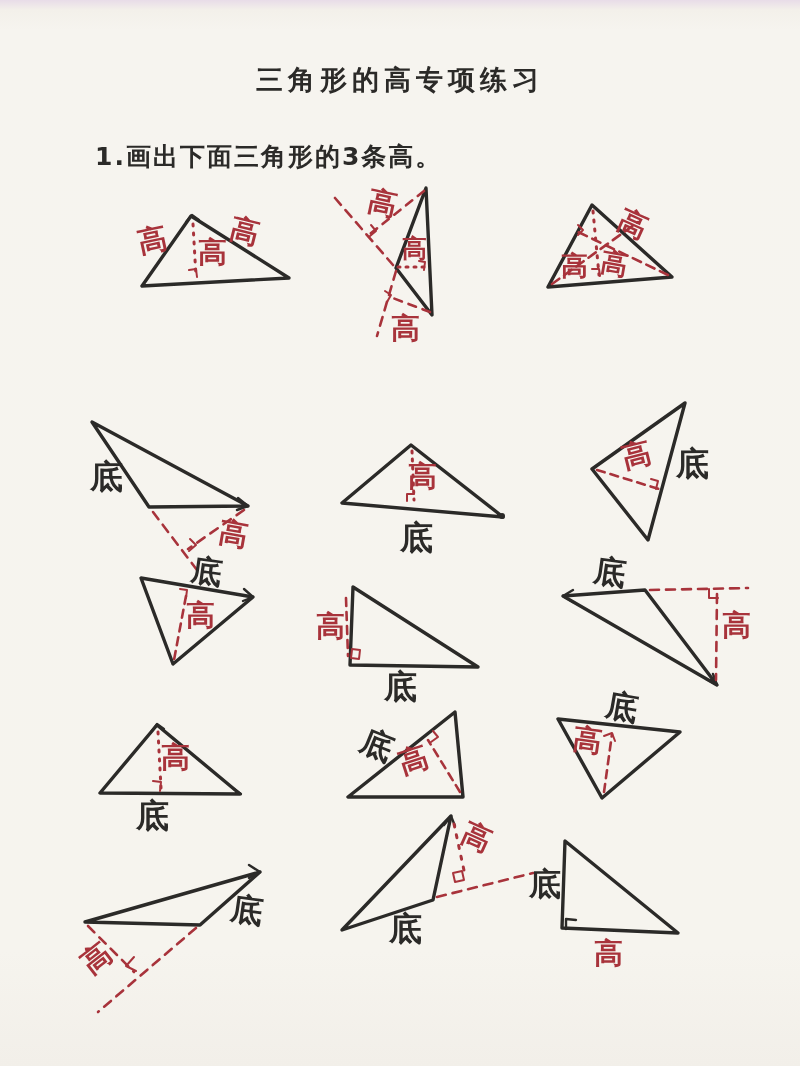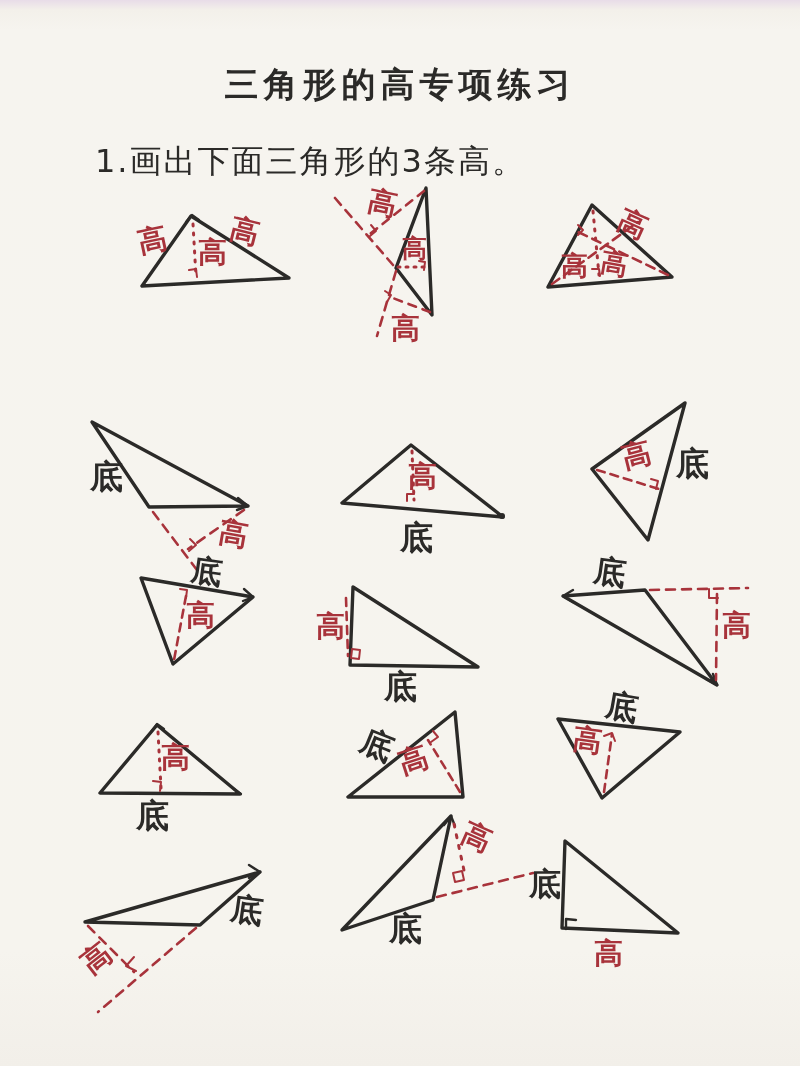--- a/index.html
+++ b/index.html
@@ -7,24 +7,24 @@
     position:relative;
     width:800px;height:1066px;
     overflow:hidden;
     font-family:"DejaVu Sans",sans-serif;
     background:
       linear-gradient(180deg,#e8dce8 0px,#f3f0ea 10px,#f6f4ef 30px,#f6f4ee 950px,#f2efe9 1066px);
     color:#2b2a28;
   }
   .title{
     position:absolute;top:62px;left:0;width:100%;
-    text-align:center;font-size:34px;letter-spacing:5px;font-weight:600;
+    text-align:center;font-size:27px;letter-spacing:5px;font-weight:600;
   }
   .heading{
-    position:absolute;font-size:32px;font-weight:400;letter-spacing:2px;white-space:nowrap;
+    position:absolute;font-size:25px;font-weight:700;letter-spacing:2px;white-space:nowrap;
   }
   .h1{top:140px;left:95px;}
   .h2{top:372px;left:88px;}
   svg.draw{position:absolute;top:0;left:0;}
   .lbl{
     position:absolute;font-size:29px;font-weight:700;line-height:1;
     white-space:nowrap;transform-origin:center center;
   }
   .red{color:#a8333b;}
   .blk{color:#2b2a28;}

